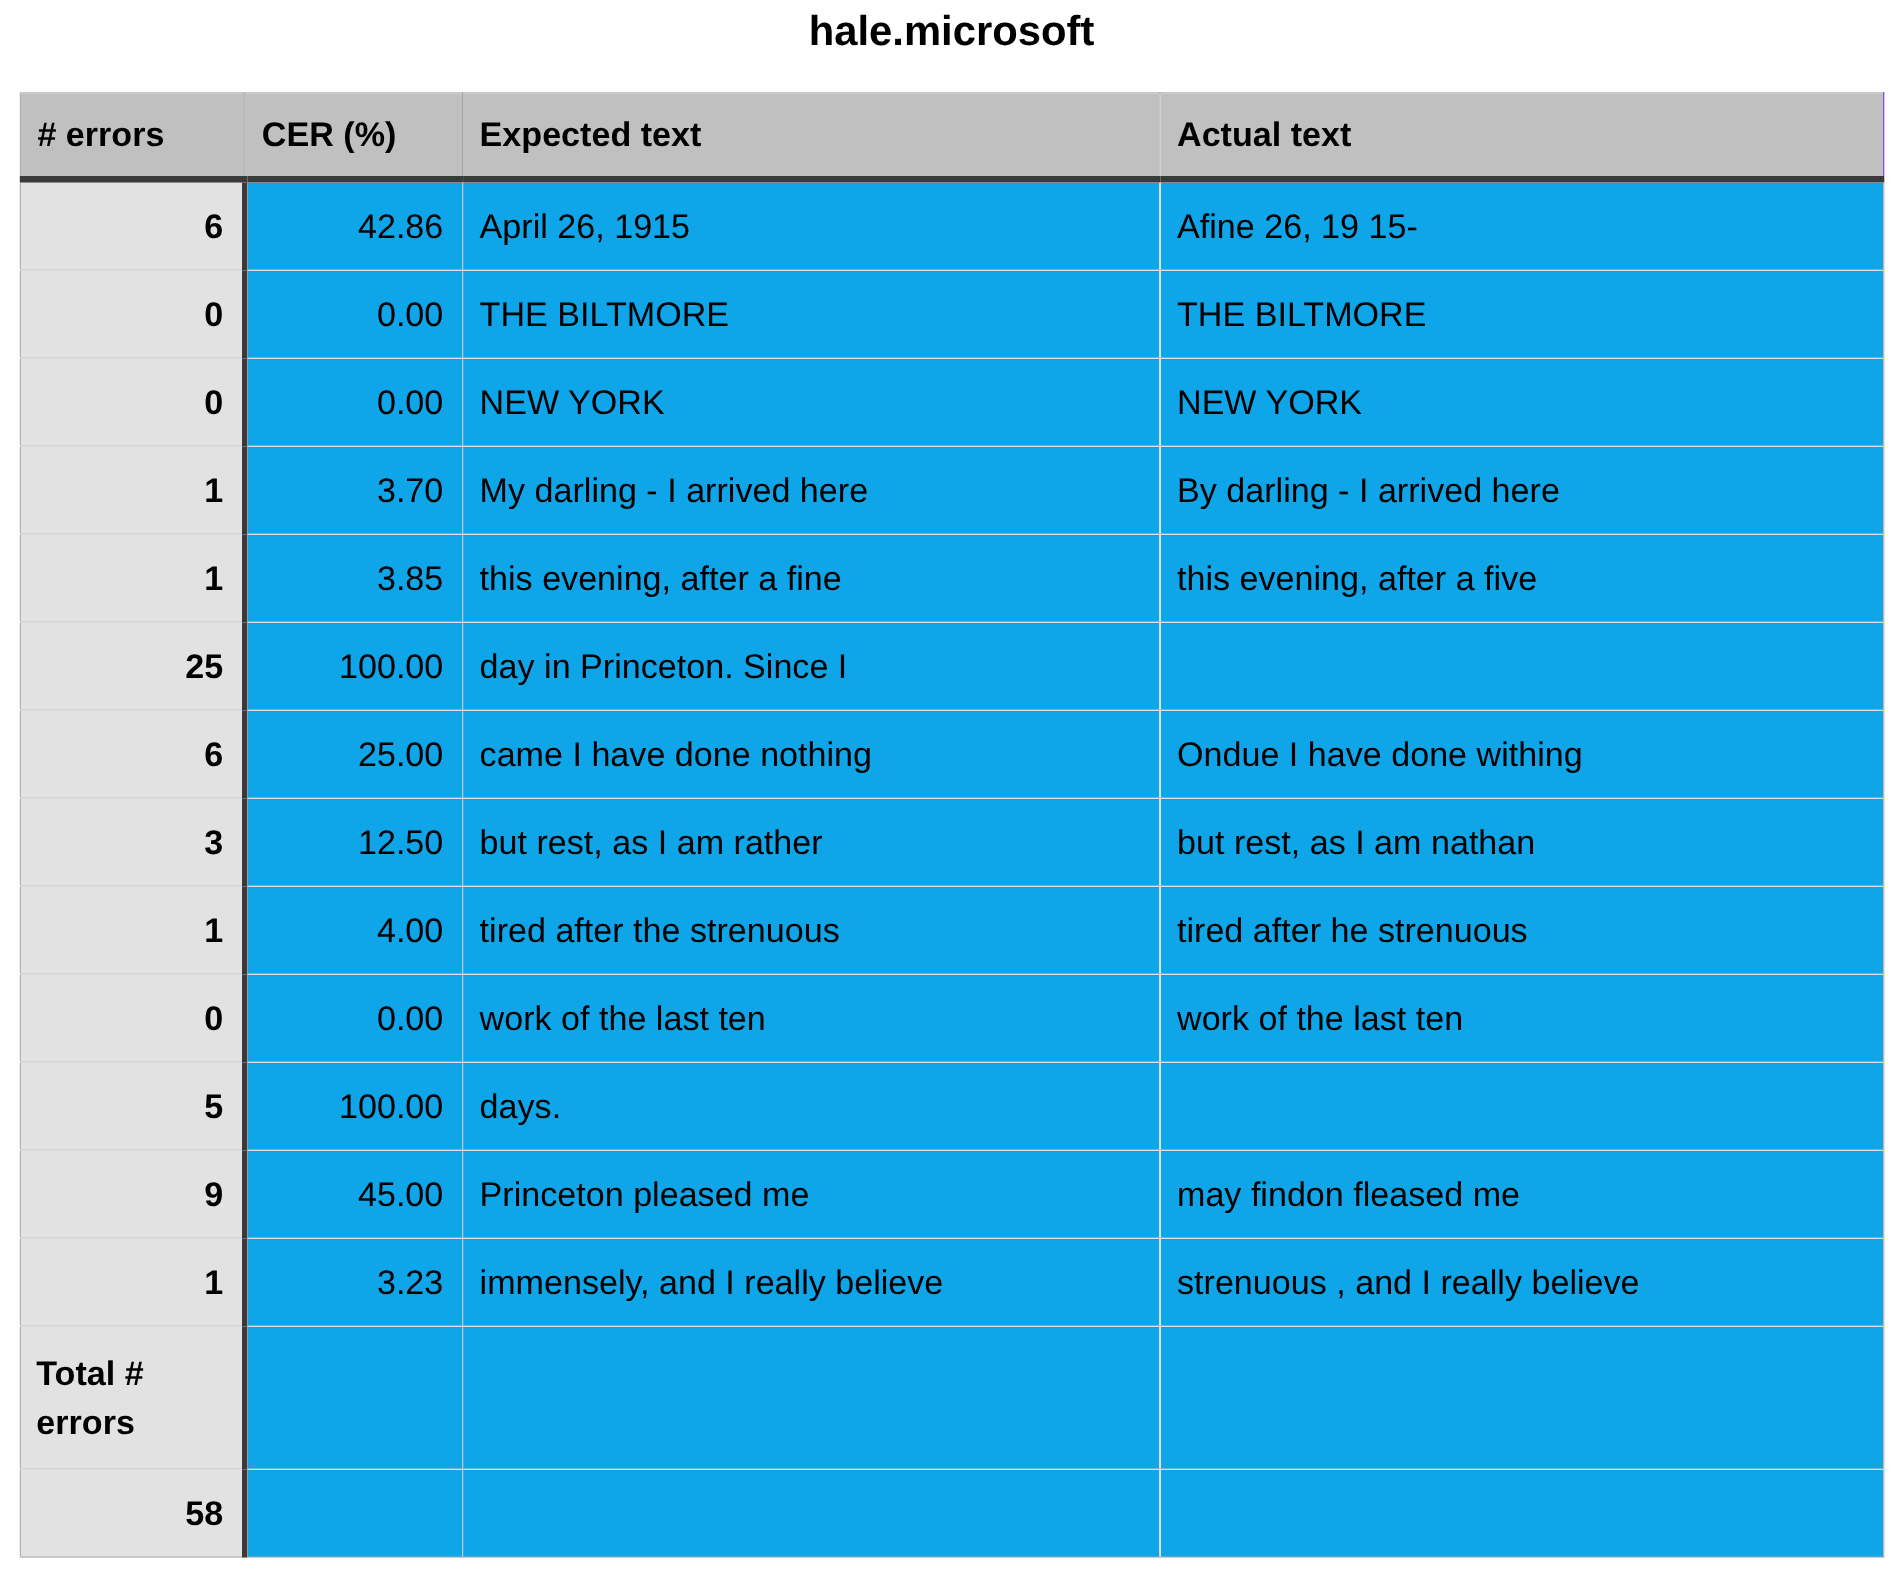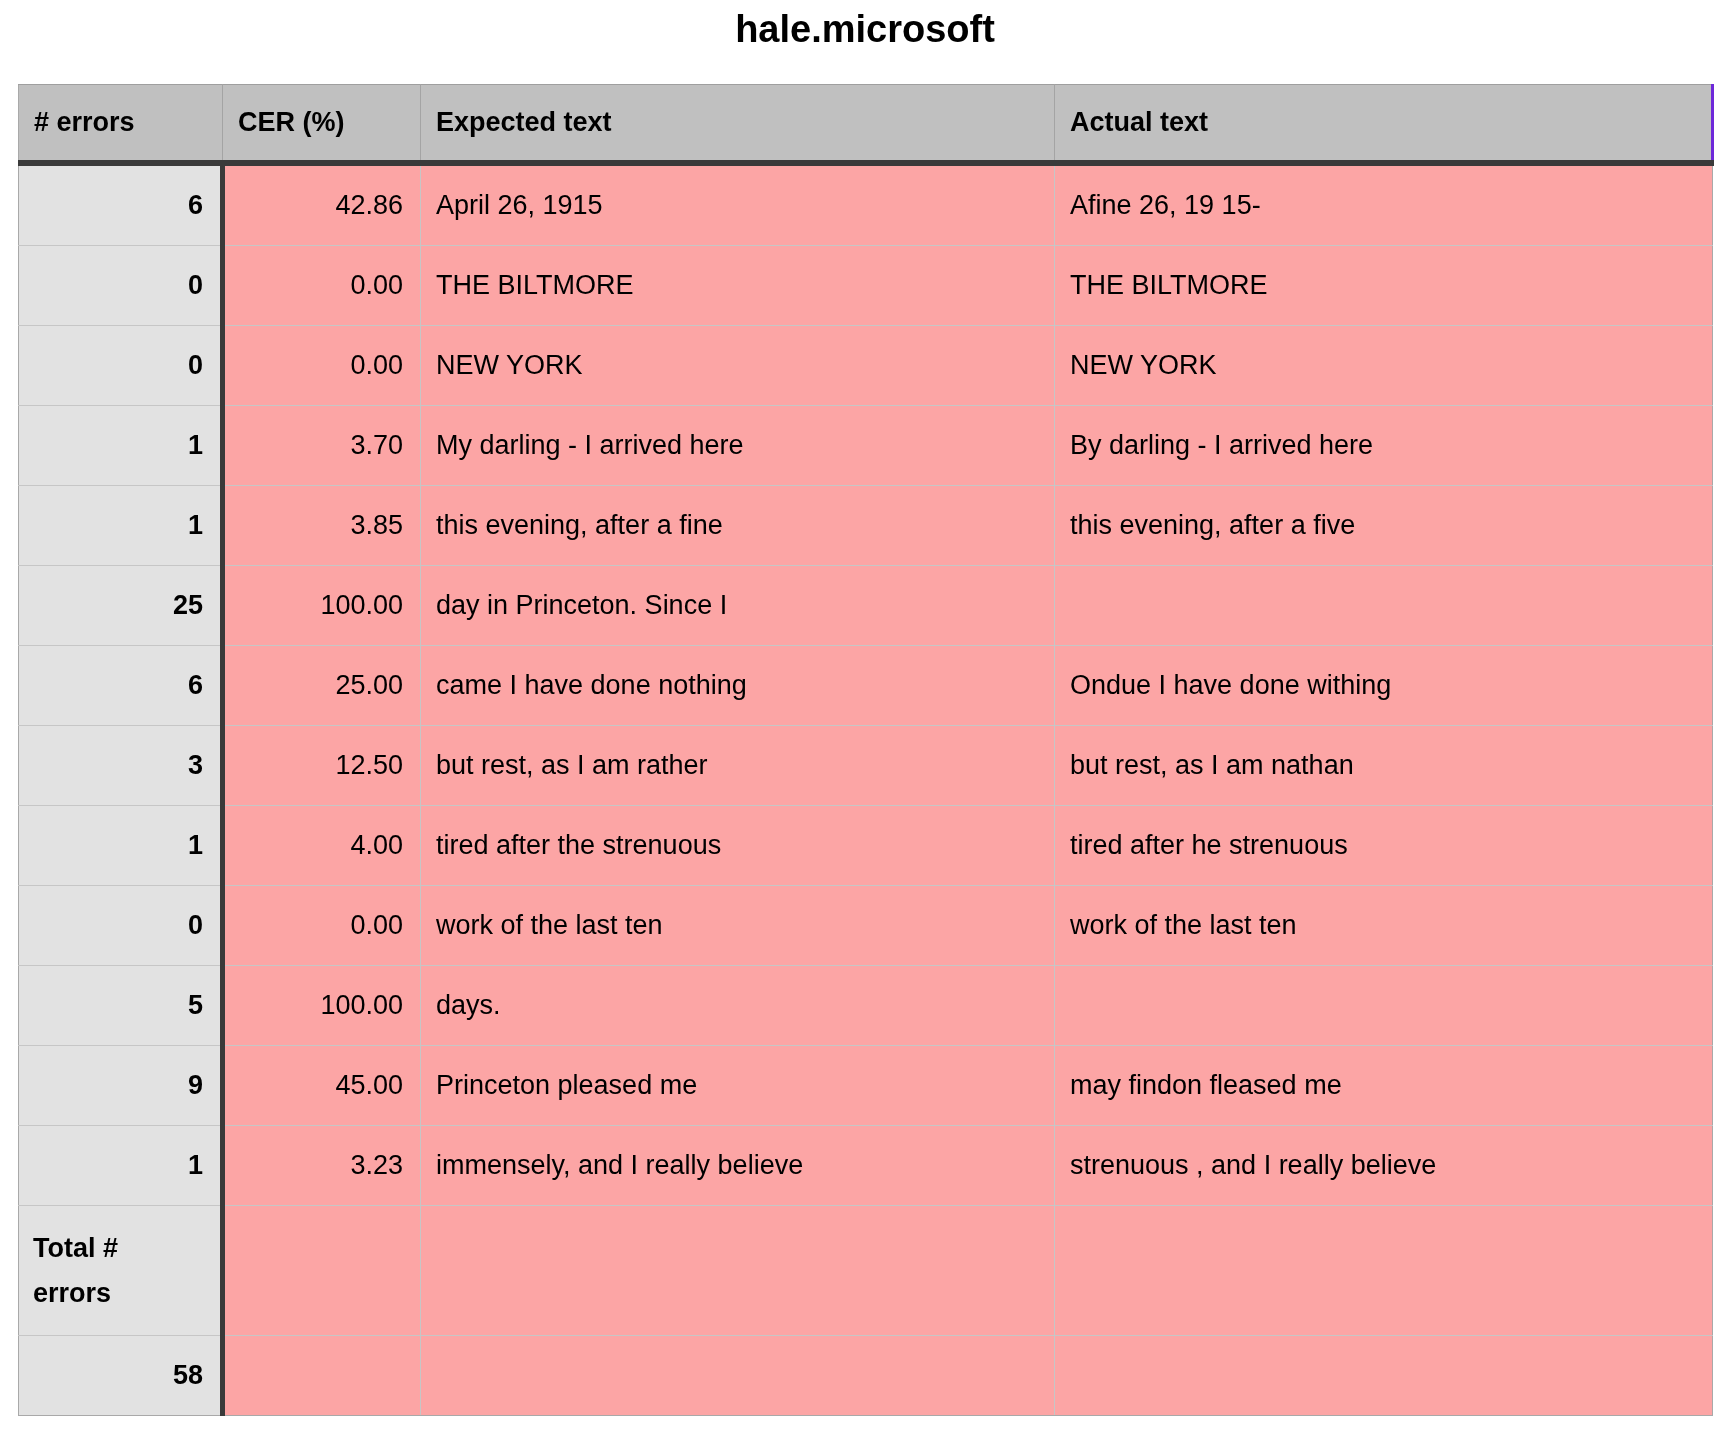--- a/index.html
+++ b/index.html
@@ -8,33 +8,33 @@
     font-family:"Liberation Sans",sans-serif;color:#000;overflow:hidden;
     -webkit-font-smoothing:antialiased;
   }
   .sheet-title{
     position:absolute;top:5px;left:18px;width:1694px;
     text-align:center;font-size:38px;line-height:48px;font-weight:700;color:#000;
   }
   table.sheet{
     position:absolute;top:84px;left:18px;width:1694px;
     border-collapse:collapse;table-layout:fixed;
-    font-size:27px;border:1px solid #a9a9a9;
+    font-size:31px;border:1px solid #a9a9a9;
   }
   th{
     background:#c0c0c0;font-weight:bold;text-align:left;vertical-align:middle;
     height:75px;padding:0 15px;
     border-top:1px solid #9f9f9f;
     border-right:1px solid #a4a4a4;
     border-bottom:6px solid #3a3a3a;
     overflow:hidden;white-space:nowrap;
   }
-  th:last-child{border-right:3px solid #6d28d9;margin-left:28px;}
+  th:last-child{border-right:1px solid #6d28d9;margin-left:28px;}
   td{
-    background:#fca5a5;height:79px;vertical-align:middle;padding:0 15px;
+    background:#0ea5e9;height:79px;vertical-align:middle;padding:0 15px;
     border-right:1px solid #c6c6c6;border-bottom:1px solid #c6c6c6;
     overflow:hidden;
   }
   td:last-child{border-right:1px solid #a9a9a9;}
   tr.last-row td{border-bottom:1px solid #a9a9a9;}
   td.rowhead{
     background:#e2e2e2;font-weight:bold;text-align:right;
     border-right:5px solid #3a3a3a;padding-right:17px;
   }
   td.num{text-align:right;padding-right:17px;}

